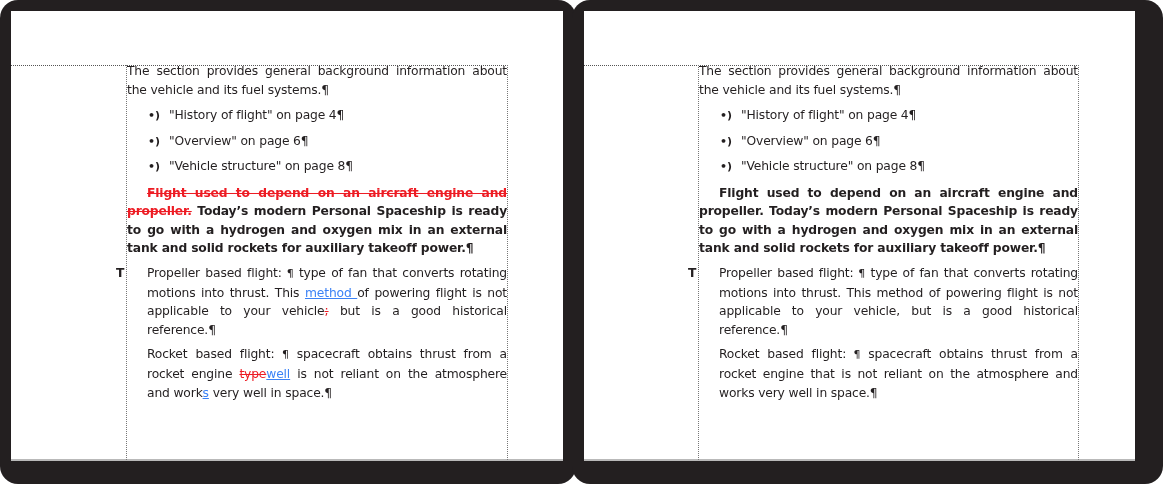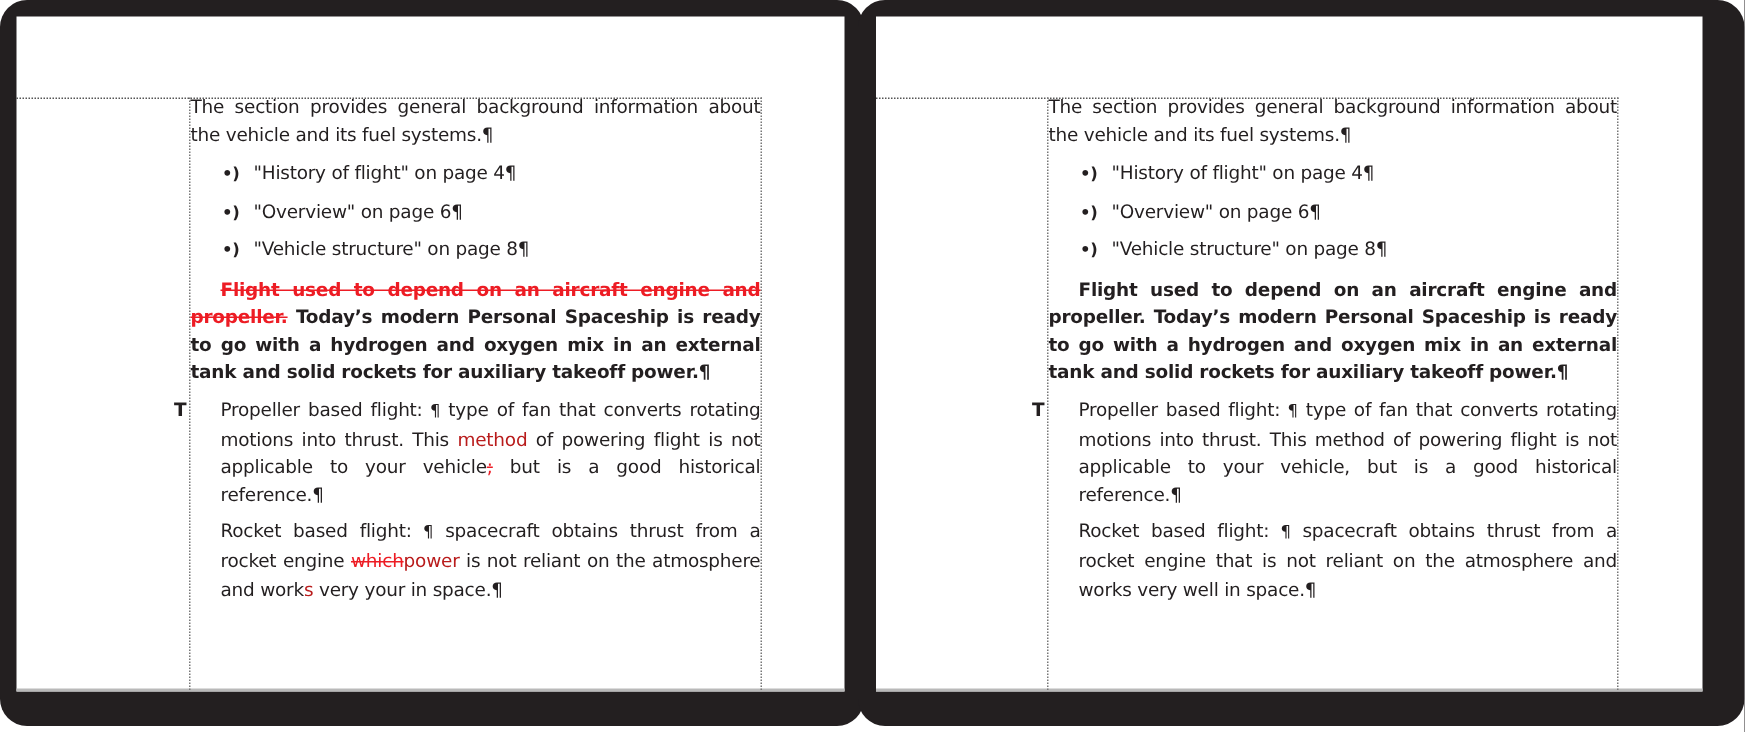--- a/index.html
+++ b/index.html
@@ -37,21 +37,21 @@
   .gap { height: 4px; }
   .bullet {
     position: relative; padding-left: 42px; margin: 0; height: 25.5px; line-height: 25.5px;
   }
   .bullet .mark {
     position: absolute; left: 21px; top: 0; font-size: 11px; font-weight: bold;
   }
   .def { padding-left: 20px; margin: 0; text-align: justify; }
   .def .term { font-weight: normal; }
   .del { color: #ed1c24; text-decoration: line-through; }
-  .ins { color: #b91c1c; }
+  .ins { color: #3b82f6; text-decoration: underline; }
   .pil { font-size: 11px; }
   .blockmark { position: absolute; left: 16px; font-weight: bold; }
 </style>
 </head>
 <body>
 
 <div class="frame" style="left:0;top:0;width:576px;height:484px;"></div>
 
 <div class="frame" style="left:572px;top:0;width:591px;height:484px;"></div>
 
@@ -65,21 +65,21 @@
   <p class="p">The section provides general background information about the vehicle and its fuel systems.¶</p>
   <div class="gap"></div>
   <p class="bullet"><span class="mark">•)</span><span>"History of flight" on page 4¶</span></p>
   <p class="bullet"><span class="mark">•)</span><span>"Overview" on page 6¶</span></p>
   <p class="bullet"><span class="mark">•)</span><span>"Vehicle structure" on page 8¶</span></p>
   <div class="gap"></div>
   <p class="p first-indent"><span class="del">Flight used to depend on an aircraft engine and propeller.</span><span> Today’s modern Personal Spaceship is ready to go with a hydrogen and oxygen mix in an external tank and solid rockets for auxiliary takeoff power.¶</span></p>
   <div class="gap" style="height:6px"></div>
   <p class="def" style="position:relative;"><span class="blockmark" style="left:-11px;">T</span><span class="term">Propeller based flight:</span><span class="pil"> ¶</span><span> type of fan that converts rotating motions into thrust. This </span><span class="ins">method </span><span>of powering flight is not applicable to your vehicle</span><span class="del">;</span><span> but is a good historical reference.¶</span></p>
   <div class="gap" style="height:6px"></div>
-  <p class="def"><span class="term">Rocket based flight:</span><span class="pil"> ¶</span><span> spacecraft obtains thrust from a rocket engine </span><span class="del">which</span><span class="ins">power</span><span> is not reliant on the atmosphere and work</span><span class="ins">s</span><span> very your in space.¶</span></p>
+  <p class="def"><span class="term">Rocket based flight:</span><span class="pil"> ¶</span><span> spacecraft obtains thrust from a rocket engine </span><span class="del">type</span><span class="ins">well</span><span> is not reliant on the atmosphere and work</span><span class="ins">s</span><span> very well in space.¶</span></p>
 </div>
 
 <div class="page" style="left:584px;top:11px;width:551px;height:450px;">
 </div>
 <div class="guide-h" style="left:584px;top:65px;width:495px;"></div>
 <div class="guide-v" style="left:698px;top:65px;height:395px;"></div>
 <div class="guide-v" style="left:1078px;top:65px;height:395px;"></div>
 
 <div class="textframe" style="left:699px;top:62px;width:379px;">
   <p class="p">The section provides general background information about the vehicle and its fuel systems.¶</p>

